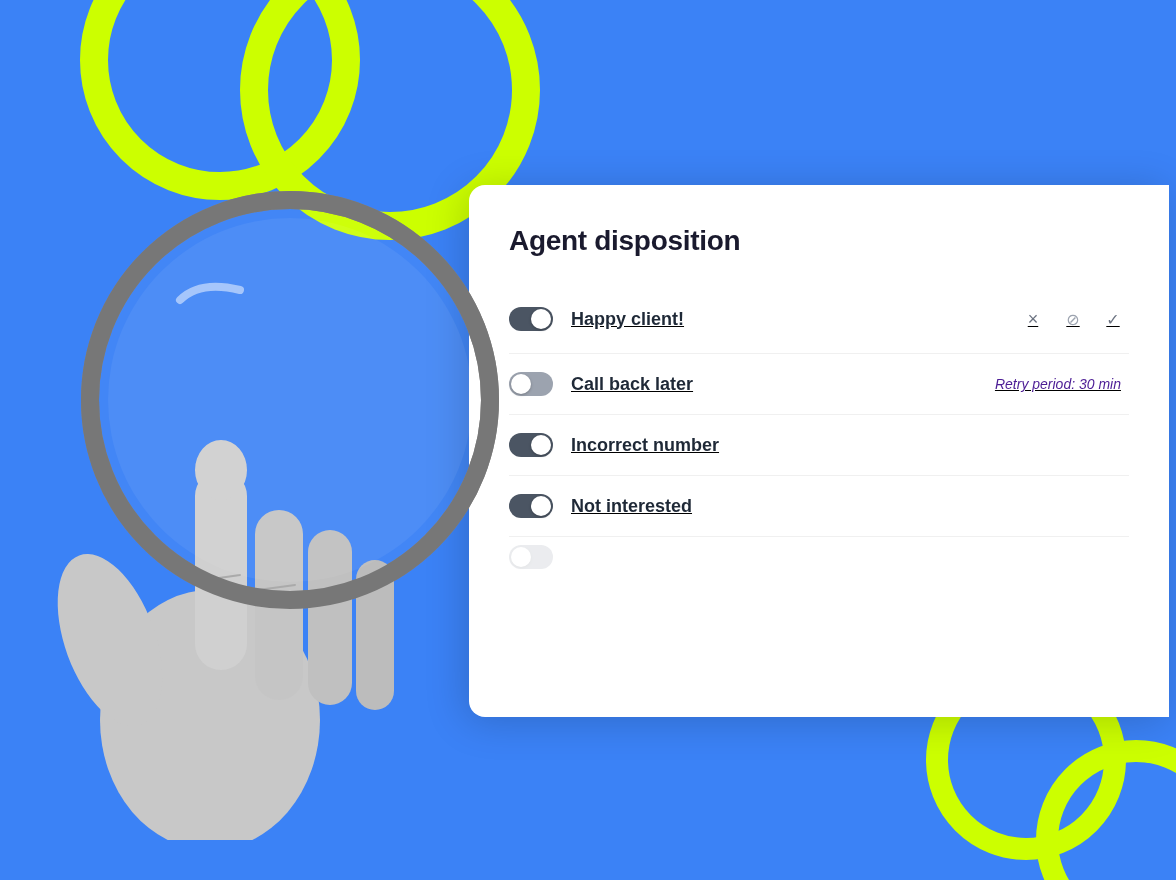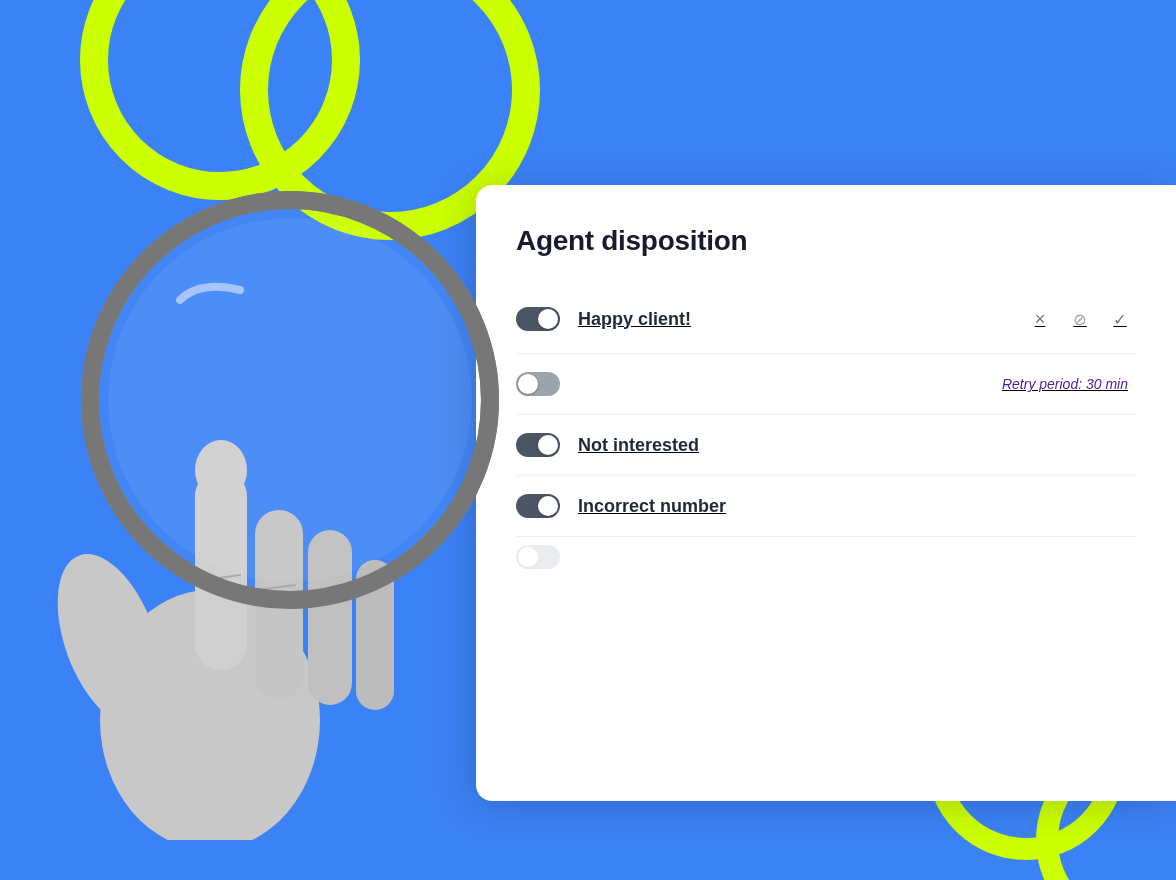--- a/index.html
+++ b/index.html
@@ -40,24 +40,24 @@
       width: 200px;
       height: 200px;
       bottom: 20px;
       right: 50px;
       border-width: 22px;
     }
 
     
     .ui-card {
       position: absolute;
-      right: 0;
+      right: 7px;
       top: 185px;
       width: 700px;
-      height: 616px;
+      height: 532px;
       background: white;
       border-radius: 16px 0 0 16px;
       box-shadow: -4px 4px 40px rgba(0,0,0,0.18);
       z-index: 5;
       overflow: hidden;
     }
 
     .card-inner {
       padding: 40px 40px 30px 40px;
     }
@@ -260,33 +260,34 @@
         <input type="text" class="disposition-input" value="Happy client!" style="">
         <div class="row-actions">
           <button class="action-btn close">×</button>
           <button class="action-btn ban">⊘</button>
           <button class="action-btn check">✓</button>
         </div>
       </div>
 
       <div class="disposition-row">
         <div class="toggle inactive"></div>
+        <span class="disposition-label">Call back later</span>
         <span class="retry-tag">Retry period: 30 min</span>
+      </div>
+
+      <div class="disposition-row">
+        <div class="toggle active"></div>
+        <span class="disposition-label">Incorrect number</span>
       </div>
 
       <div class="disposition-row">
         <div class="toggle active"></div>
         <span class="disposition-label">Not interested</span>
       </div>
 
-      <div class="disposition-row">
-        <div class="toggle active"></div>
-        <span class="disposition-label">Incorrect number</span>
-      </div>
-
       <div class="partial-row">
         <div class="toggle inactive" style="opacity:0.4;"></div>
       </div>
 
     </div>
   </div>
 </div>
 
 <div class="corner-arc"></div>
 

